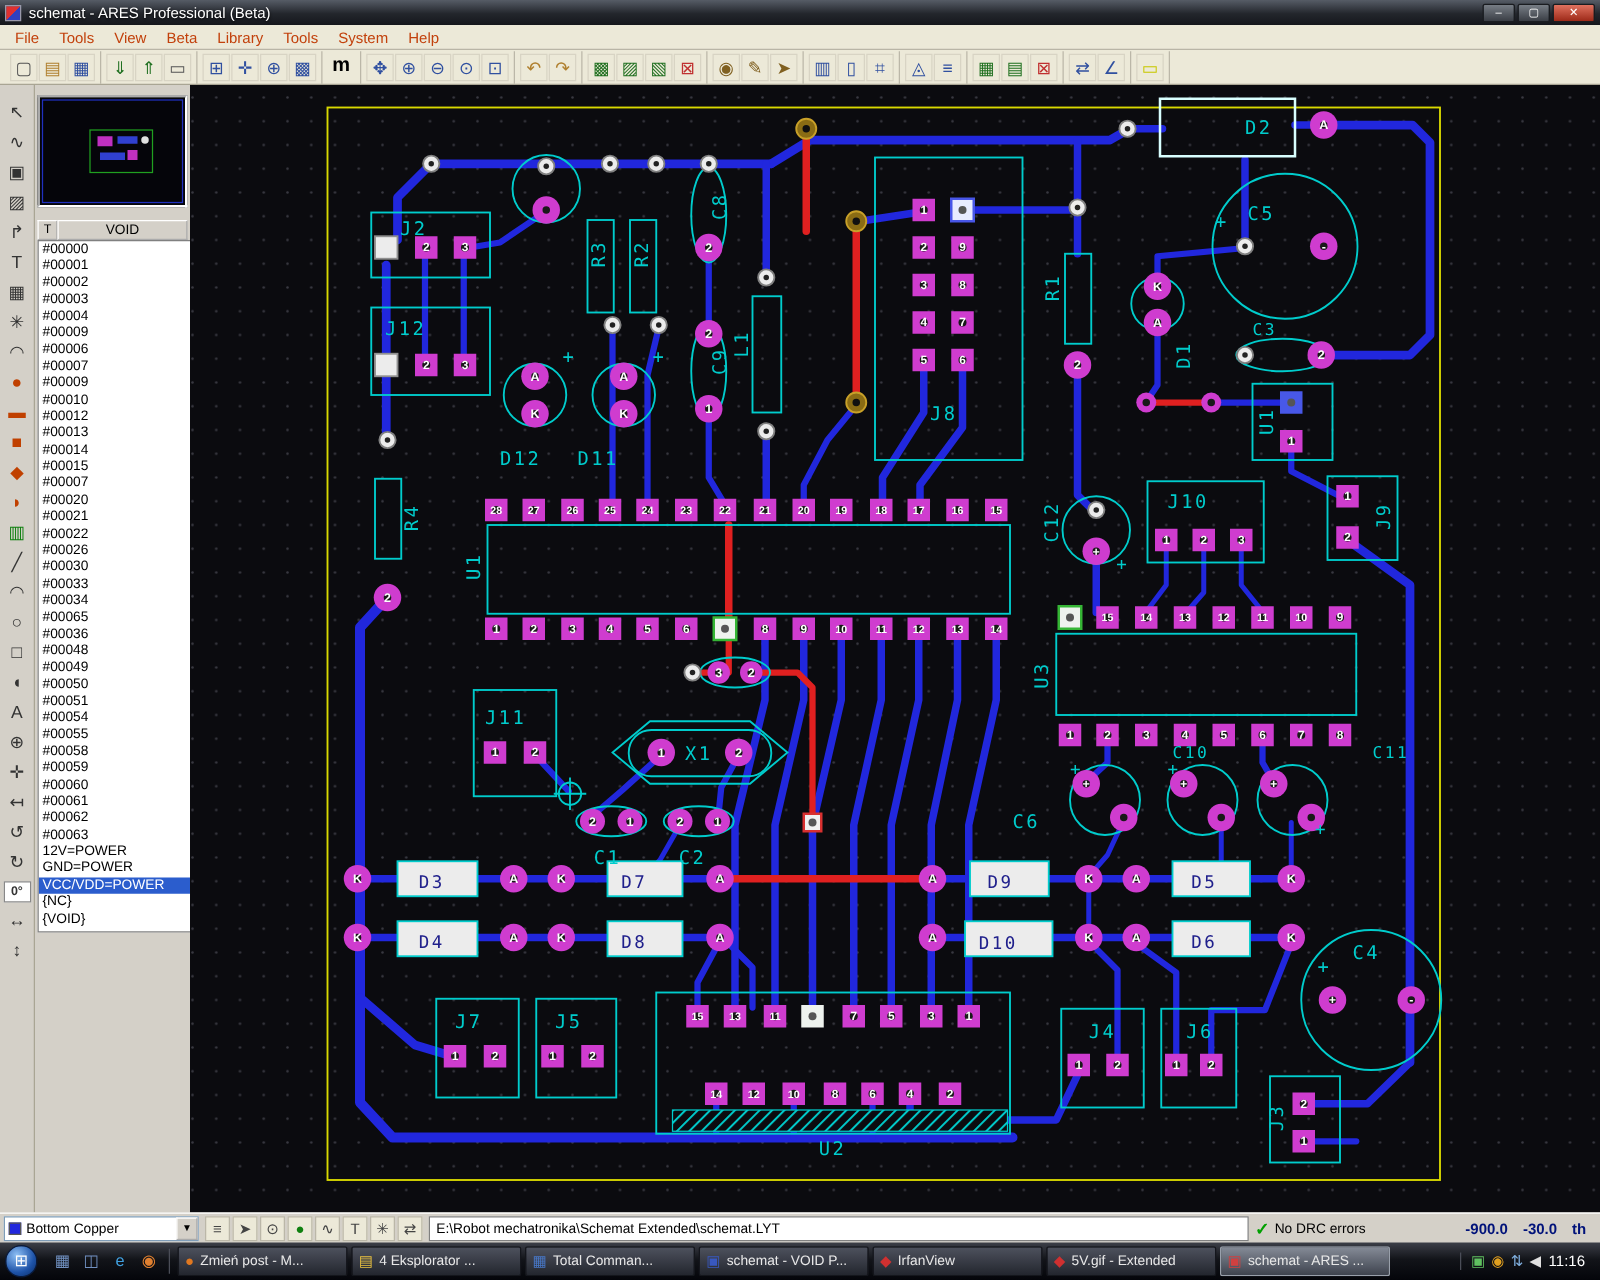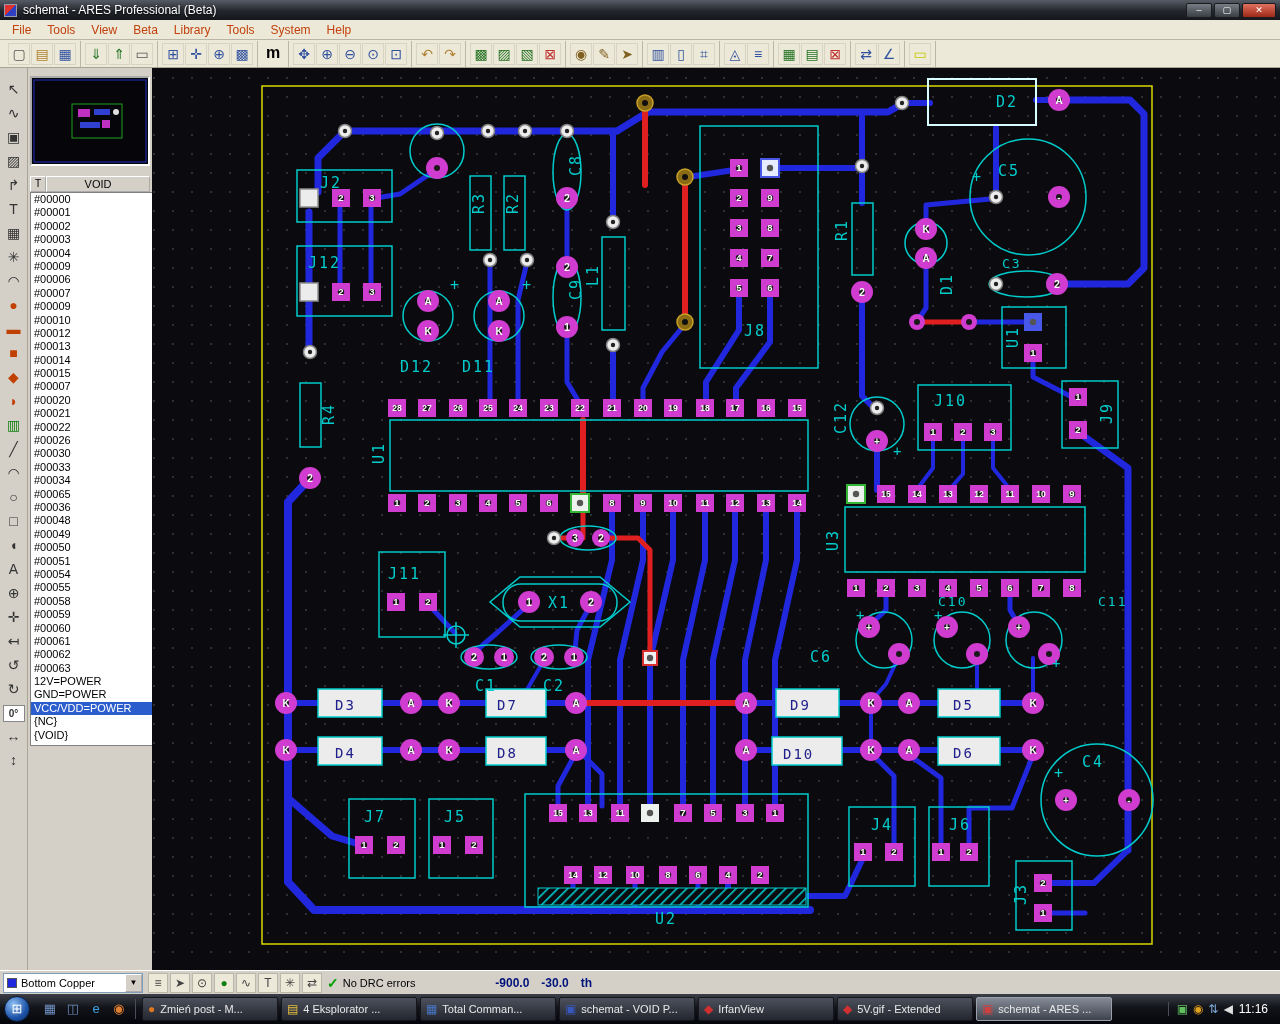--- a/index.html
+++ b/index.html
@@ -40,21 +40,21 @@
   .net-item.selected{background:#2b5dcd;color:#fff}
 
   .canvas{position:absolute;left:152px;top:0;width:1128px;height:902px;background:#0b0b0f}
   #pcb{display:block}
   #pcb text{font-family:"DejaVu Sans Mono",monospace}
   #pcb .silk{letter-spacing:2px}
   #pcb .padtxt{font-family:"Liberation Sans",sans-serif;font-weight:bold;fill:#fff;letter-spacing:0}
 
   
   .statusbar{position:absolute;top:970px;left:0;width:1280px;height:24px;background:#d4d0c8;border-top:1px solid #fff;display:flex;align-items:center;gap:5px;padding:0 3px}
-  .layer-combo{width:140px;height:20px;background:#fff;border:1px solid #7f9db9;display:flex;align-items:center;font-size:11px;padding-left:3px;gap:4px;flex:none}
+  .layer-combo{width:156px;height:20px;background:#fff;border:1px solid #7f9db9;display:flex;align-items:center;font-size:11px;padding-left:3px;gap:4px;flex:none}
   .layer-chip{width:10px;height:10px;background:#2127dd;border:1px solid #555;flex:none}
   .layer-text{white-space:nowrap}
   .combo-arrow{margin-left:auto;width:17px;height:18px;background:#d4d0c8;border:1px outset #fff;font-size:8px;text-align:center;line-height:16px}
   .status-tools{display:flex;gap:2px;flex:none}
   .sb-icon{width:20px;height:20px;font-size:12px;text-align:center;line-height:18px;color:#444;border:1px solid #bbb7a8;background:#ece9d8;overflow:hidden}
   .path-box{flex:1;height:20px;background:#fff;border:1px solid #808080;font-size:11px;line-height:18px;padding-left:5px;color:#000;white-space:nowrap;overflow:hidden}
   .drc{display:flex;align-items:center;gap:4px;font-size:11px;width:108px;flex:none;color:#000}
   .drc-check{color:#00a000;font-weight:bold;font-size:14px}
   .coords{width:160px;display:flex;gap:12px;justify-content:flex-end;font-size:12px;font-weight:bold;color:#00127a;padding-right:8px;flex:none}
 
@@ -939,20 +939,23 @@
     <div class="status-tools">
         <span class="sb-icon">≡</span>
         <span class="sb-icon">➤</span>
         <span class="sb-icon">⊙</span>
         <span class="sb-icon" style="color: rgb(16, 128, 16);">●</span>
         <span class="sb-icon">∿</span>
         <span class="sb-icon">T</span>
         <span class="sb-icon">✳</span>
         <span class="sb-icon">⇄</span>
       </div>
+    <div class="path-box">
+      <span>E:\Robot mechatronika\Schemat Extended\schemat.LYT</span>
+    </div>
     <div class="drc">
       <span class="drc-check">✓</span>
       <span>No DRC errors</span>
     </div>
     <div class="coords">
       <span>-900.0</span>
       <span>-30.0</span>
       <span>th</span>
     </div>
   </div>

